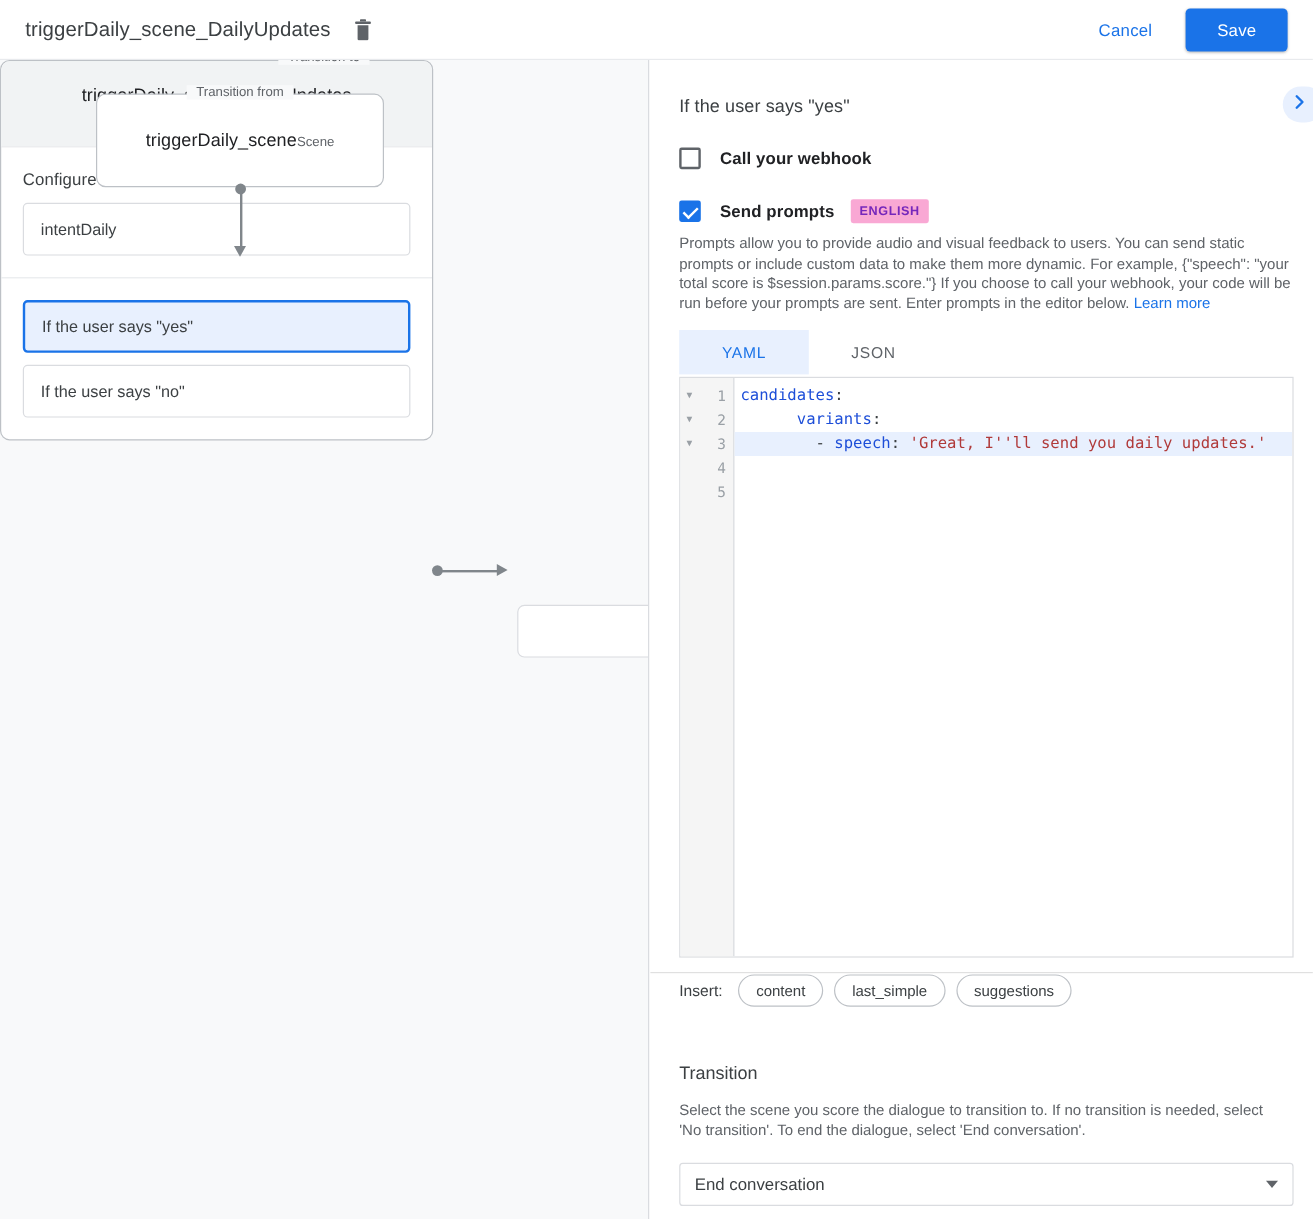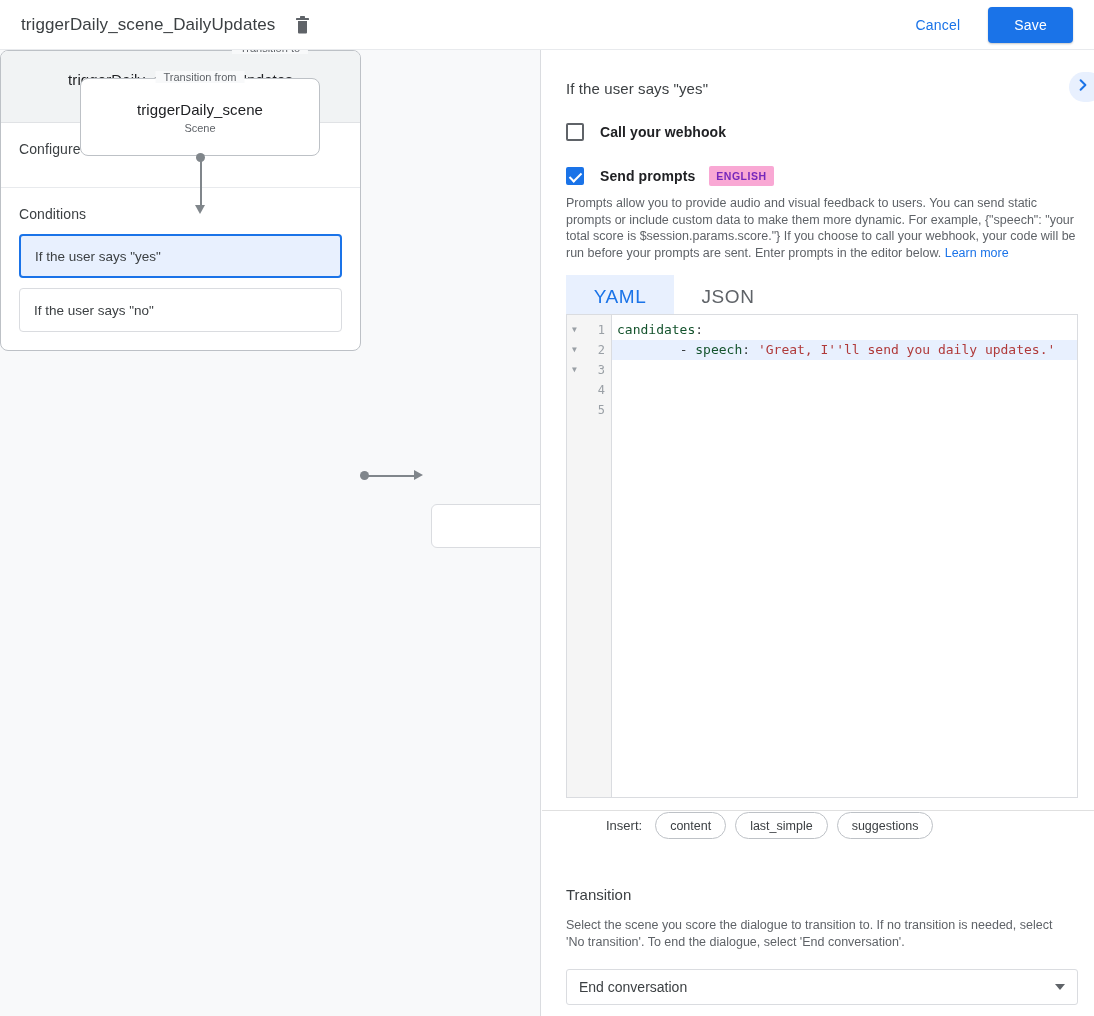--- a/index.html
+++ b/index.html
@@ -102,21 +102,21 @@
   .node-sub {
     text-align: center;
     font-size: 11px;
     color: #5f6368;
     margin-top: 4px;
   }
 
   #node-from {
     left: 80px; top: 28px;
     width: 240px; height: 78px;
-    display: flex; flex-direction: column;
+    display: flex; flex-direction: row;
     align-items: center; justify-content: center;
   }
 
   
   #node-to {
     left: 20px; top: 176px;
     width: 361px;
     background: #ffffff;
     border: 1px solid #bdc1c6;
     border-radius: 8px;
@@ -301,21 +301,21 @@
   }
 
   
   .tabs {
     position: absolute;
     left: 566px; top: 275px;
     display: flex;
     align-items: flex-end;
   }
   .tab {
-    font-size: 19px;
+    font-size: 13px;
     font-weight: 500;
     letter-spacing: 0.6px;
     padding: 11px 14px;
     width: 108px;
     text-align: center;
     cursor: pointer;
     color: #5f6368;
   }
   .tab.active {
     background: #e8f0fe;
@@ -368,31 +368,30 @@
   .code-row {
     height: 20px;
     line-height: 20px;
     font-family: "DejaVu Sans Mono", monospace;
     font-size: 13px;
     white-space: pre;
     padding-left: 5px;
     color: #3c4043;
   }
   .code-row.hl { background: #e8f0fe; }
-  .tok-key { color: #14532d; }
+  .tok-key { color: #1d4ed8; }
   .tok-punc { color: #3c4043; }
   .tok-str { color: #b03a3a; }
   .tok-dash { color: #3c4043; }
 
   .insert-row {
     position: absolute;
     left: 566px; top: 812px;
     display: flex;
     align-items: center;
-    margin-left: 40px;
   }
   .insert-label {
     font-size: 13px;
     color: #3c4043;
     margin-right: 13px;
   }
   .chip {
     border: 1px solid #bdc1c6;
     border-radius: 14px;
     height: 27px;
@@ -484,24 +483,24 @@
 
   <div id="node-to">
     <div class="to-header">
       <div class="node-legend">Transition to</div>
       <div class="node-title">triggerDaily_scene_DailyUpdates</div>
       <div class="node-sub">System scene</div>
     </div>
 
     <div class="section-block">
       <div class="section-label">Configure intent</div>
+      <div class="field-box">intentDaily</div>
     </div>
 
     <div class="section-block">
-      <div class="section-label">Conditions</div>
       <div class="cond-box selected">If the user says "yes"</div>
       <div class="cond-box">If the user says "no"</div>
     </div>
   </div>
 
   <div class="conn-dot" style="left:360px; top:421px;"></div>
   <div class="conn-line-h" style="left:368px; top:425px; width:48px;"></div>
   <div class="arrow-right" style="left:414px; top:420px;"></div>
   <div id="stub-node"></div>
 </div>
@@ -557,20 +556,21 @@
     </div>
     <div class="gutter-row">
       <span>4</span>
     </div>
     <div class="gutter-row">
       <span>5</span>
     </div>
   </div>
   <div class="code-area">
     <div class="code-row"><span class="tok-key">candidates</span><span class="tok-punc">:</span></div>
+    <div class="code-row"><span>      </span><span class="tok-key">variants</span><span class="tok-punc">:</span></div>
     <div class="code-row hl"><span>        </span><span class="tok-dash">- </span><span class="tok-key">speech</span><span class="tok-punc">: </span><span class="tok-str">'Great, I''ll send you daily updates.'</span></div>
     <div class="code-row"><span></span></div>
   </div>
 </div>
 
 <div class="insert-row">
   <div class="insert-label">Insert:</div>
   <div class="chip">content</div>
   <div class="chip">last_simple</div>
   <div class="chip">suggestions</div>

